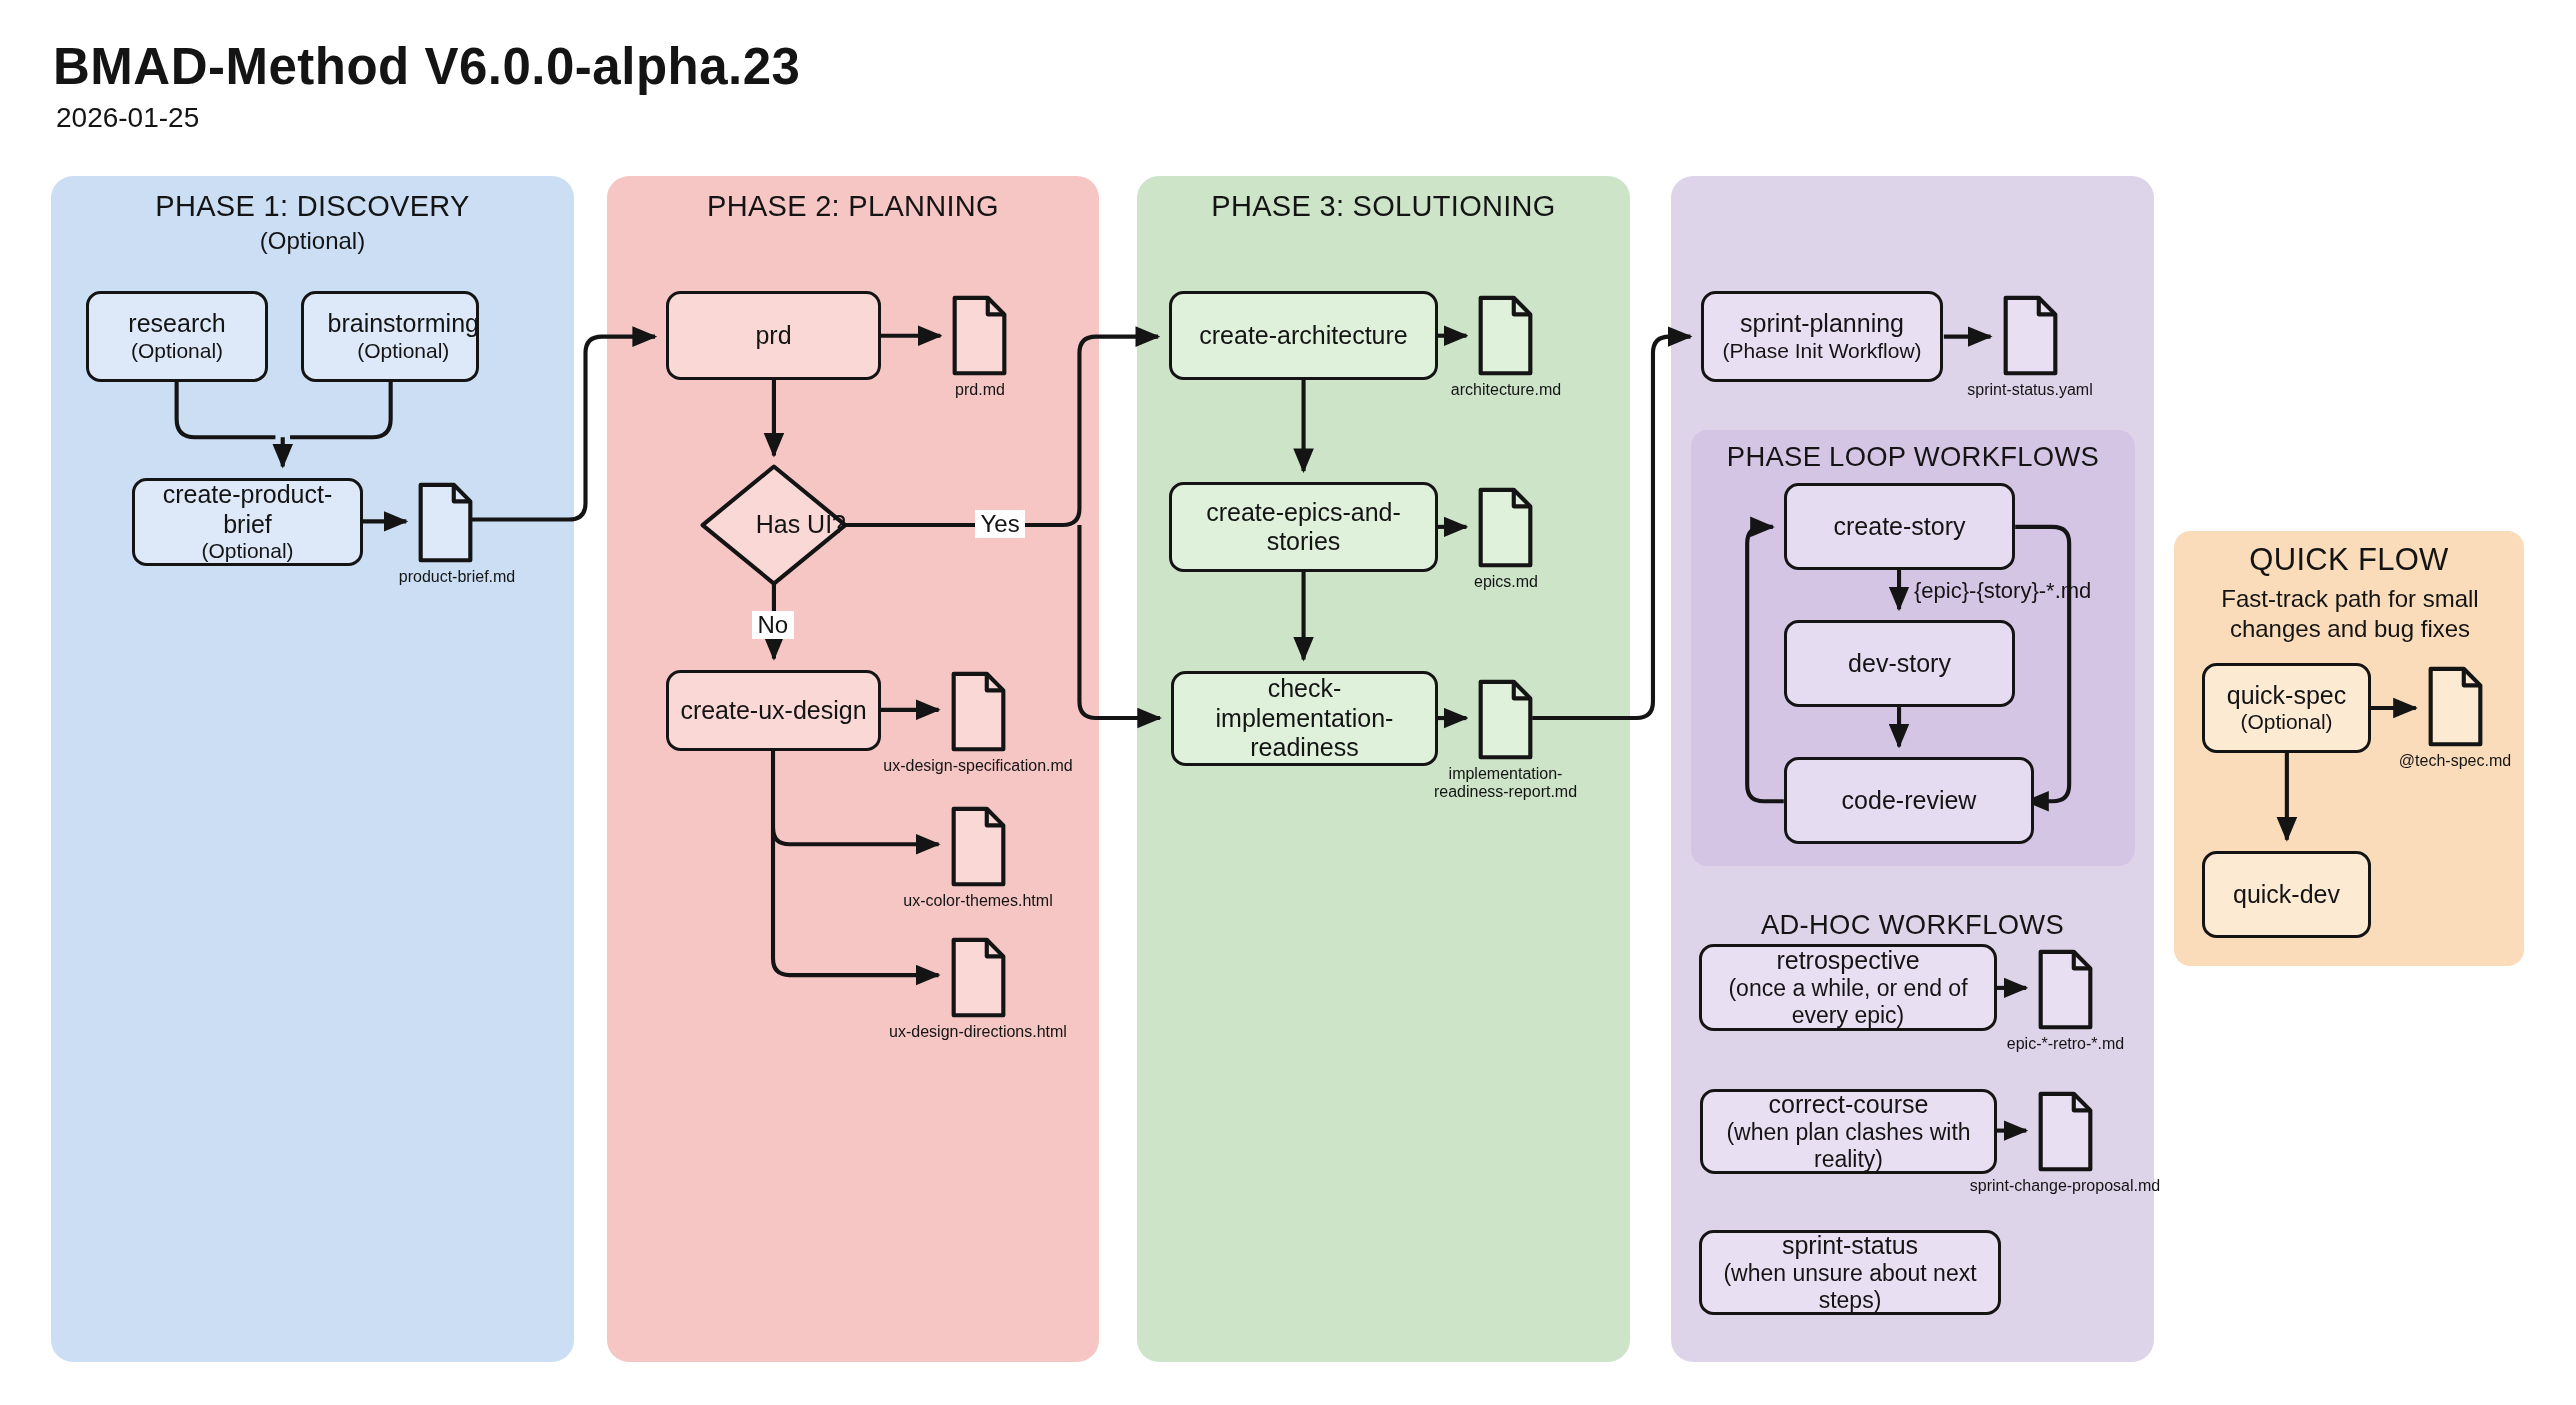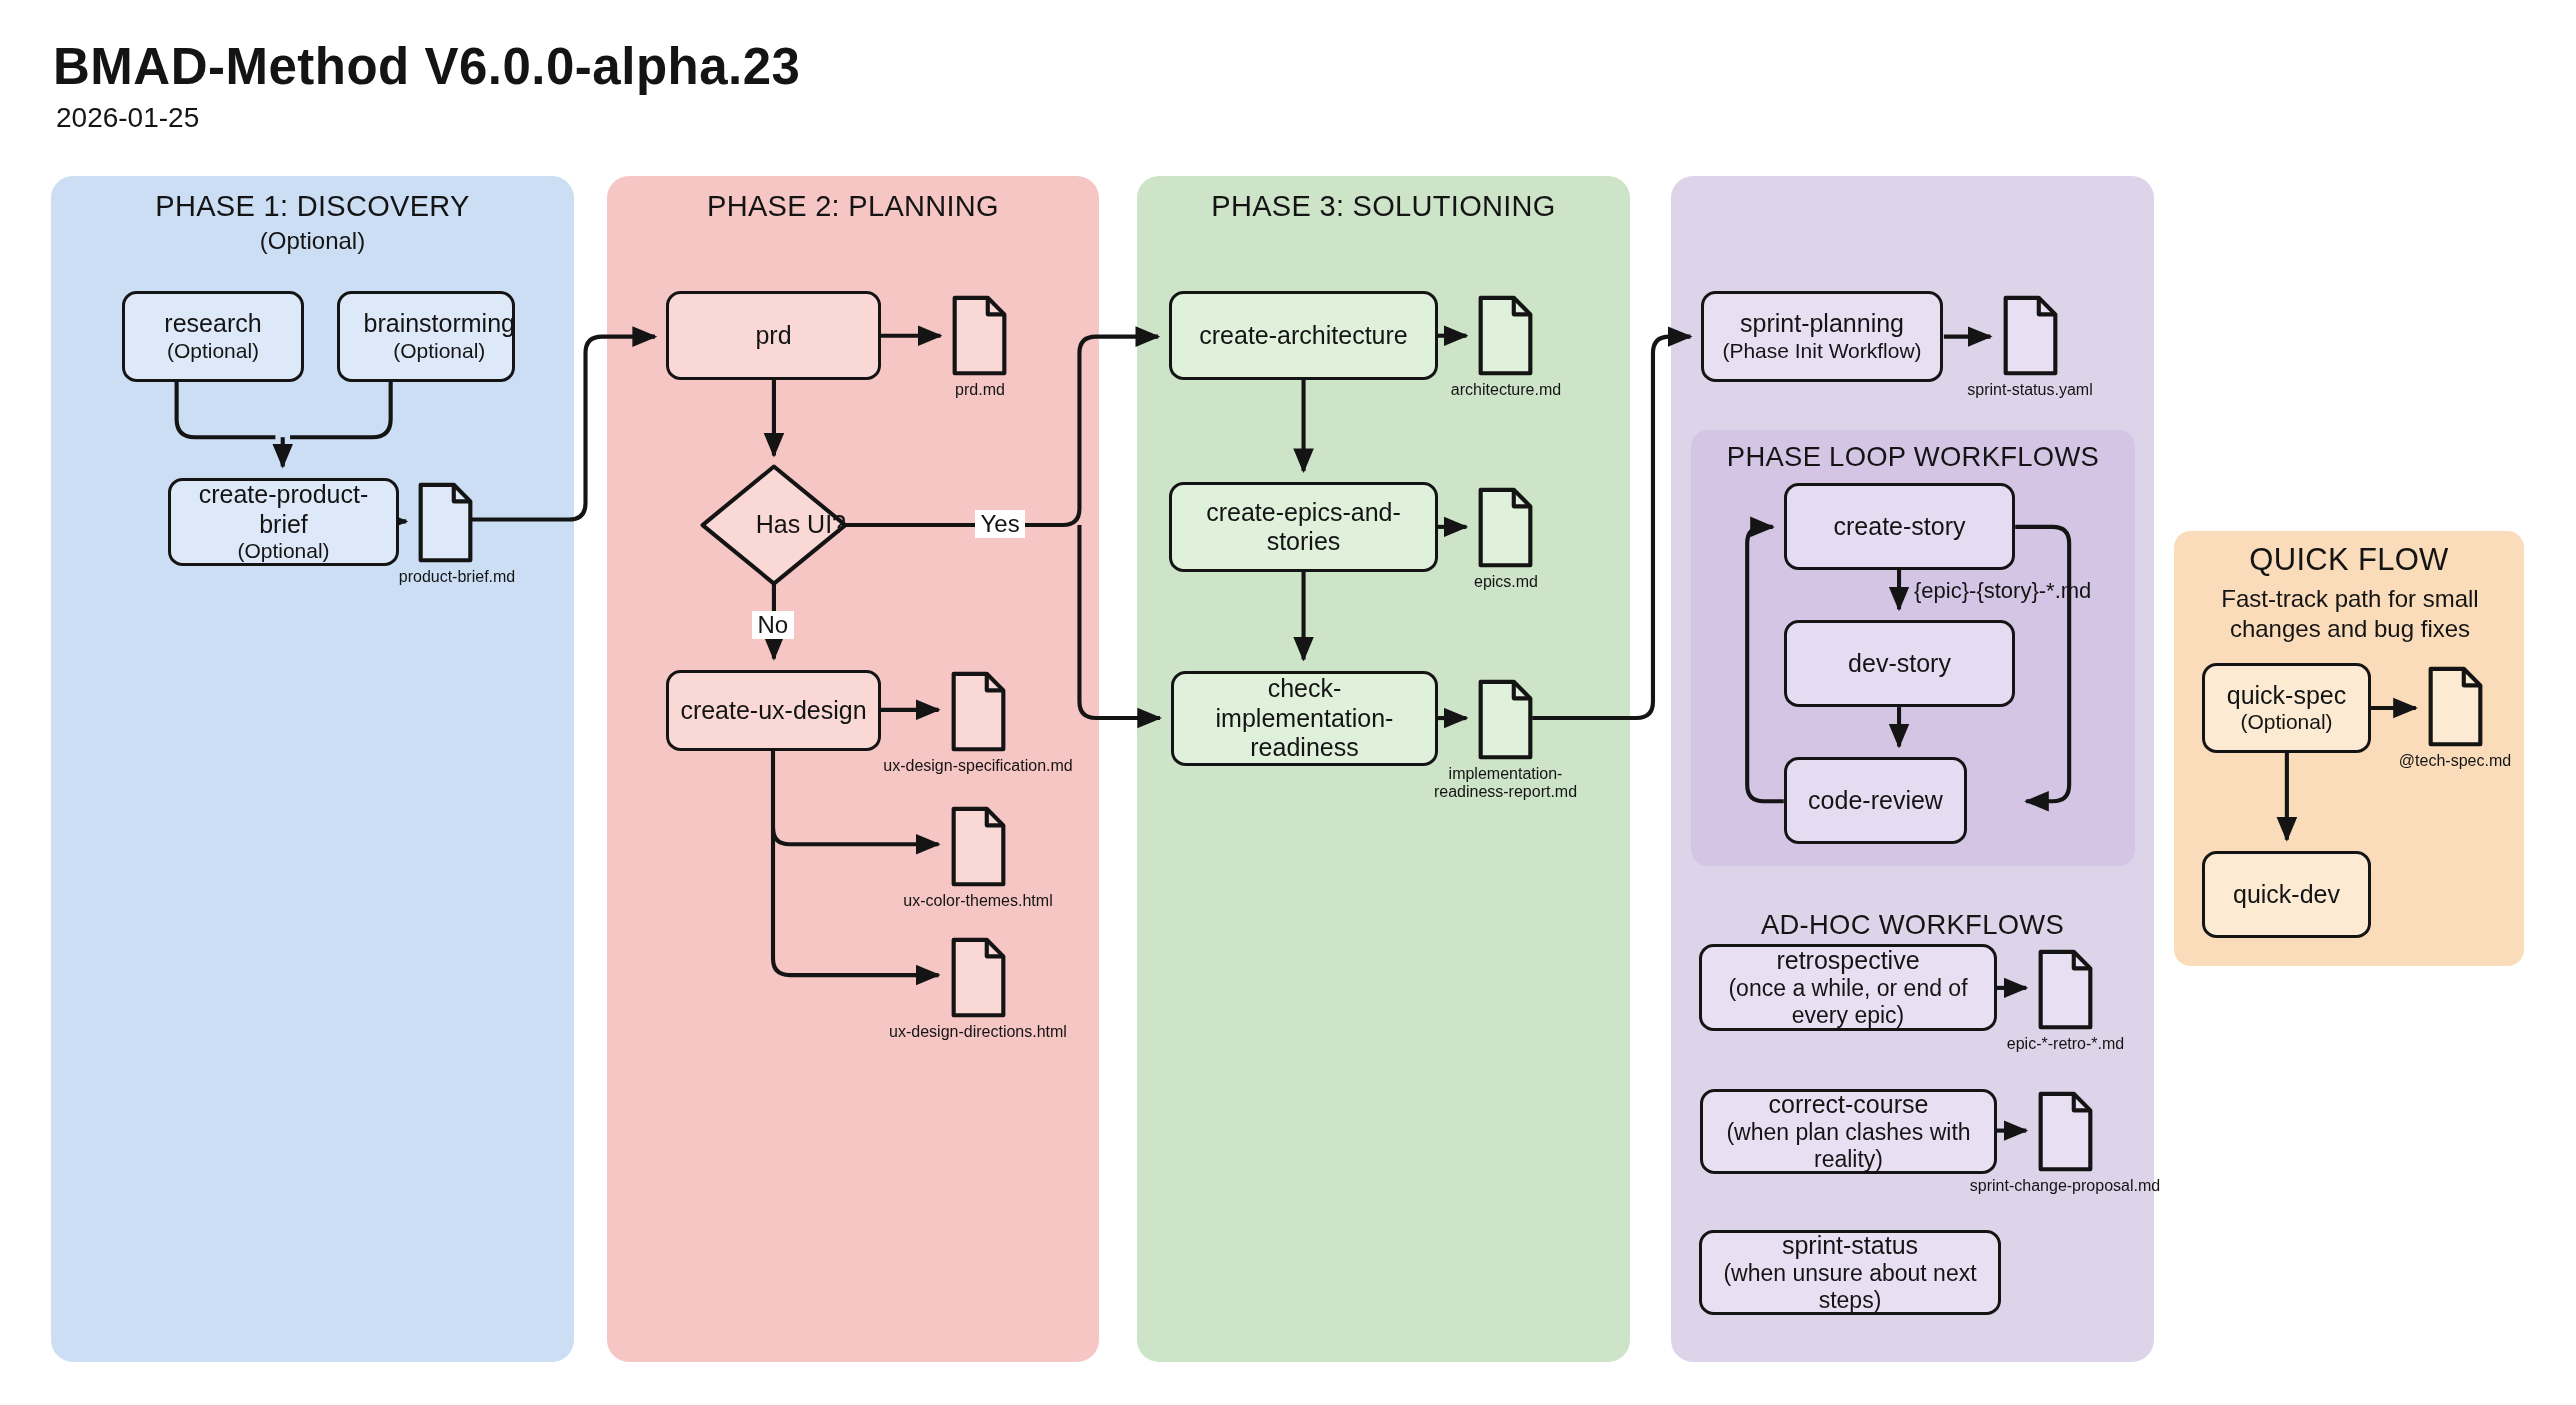--- a/index.html
+++ b/index.html
@@ -24,21 +24,21 @@
   .section-title{font-size:27.4px;text-align:center;z-index:3;letter-spacing:0.3px;}
   
   .node{
     box-sizing:border-box;border:3.7px solid #141414;border-radius:14.6px;
     display:flex;flex-direction:column;align-items:center;justify-content:center;
     text-align:center;z-index:3;line-height:1.18;padding:1.8px 5.5px;
   }
   .node .main{font-size:25px;}
   .node .sub{font-size:21px;}
   .node .sub-small{font-size:23px;}
-  .p1-node{background:#dde9f8;margin-left:36px;}
+  .p1-node{background:#dde9f8;}
   .p2-node{background:#f9d8d6;}
   .p3-node{background:#dff0db;}
   .p4-node{background:#e9dff3;}
   .story-node{background:#e6dcf2;}
   .qf-node{background:#fcead3;}
   
   .doc{width:57px;height:81px;z-index:3;}
   .doc svg{display:block;}
   .doc .sheet{stroke:#141414;stroke-width:4.5;stroke-linejoin:round;}
   .doc .fold{stroke:#141414;stroke-width:4.5;stroke-linejoin:round;fill:none;}
@@ -217,21 +217,21 @@
     </div>
   <div class="abs doc-label" style="left:1911px;top:381px;width:238px;">sprint-status.yaml</div>
 
   <div class="abs node story-node" style="left:1784px;top:483px;width:231px;height:87px;">
     <span class="main">create-story</span>
   </div>
   <div class="abs edge-label-plain" style="left:1914px;top:578px;">{epic}-{story}-*.md</div>
   <div class="abs node story-node" style="left:1784px;top:620px;width:231px;height:87px;">
     <span class="main">dev-story</span>
   </div>
-  <div class="abs node story-node" style="left:1784px;top:757px;width:183px;height:87px;">
+  <div class="abs node story-node" style="left:1784px;top:757px;width:250px;height:87px;">
     <span class="main">code-review</span>
   </div>
 
   <div class="abs node p4-node" style="left:1699px;top:944px;width:298px;height:87px;">
     <span class="main">retrospective</span>
     <span class="sub-small">(once a while, or end of every epic)</span>
   </div>
   <div class="abs doc doc-p4" style="left:2037px;top:949px;">
       <svg width="57" height="81" viewBox="0 0 62 88">
         <path class="sheet" d="M4 3 H40 L58 21 V85 H4 Z"></path>

